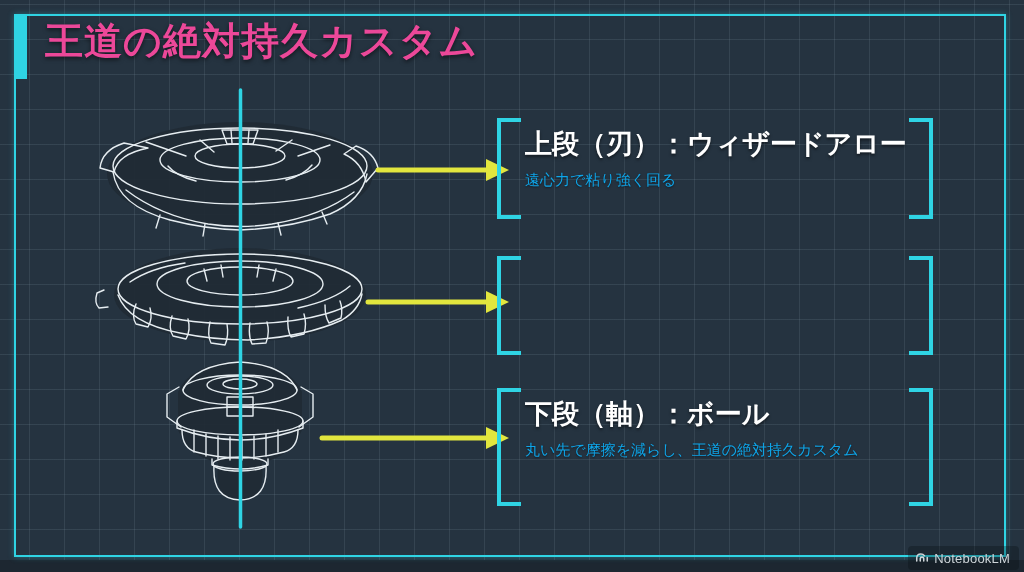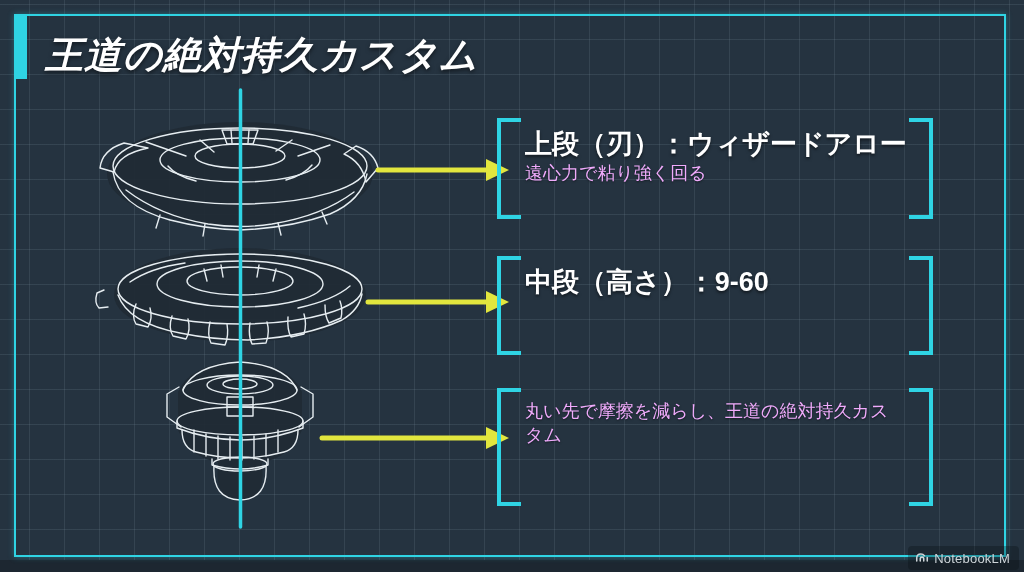--- a/index.html
+++ b/index.html
@@ -22,43 +22,43 @@
   .frame{
     position:absolute;left:14px;top:14px;width:992px;height:543px;
     border:2.5px solid #2fd4e4;box-sizing:border-box;
     box-shadow:0 0 6px rgba(47,212,228,0.35);
   }
   .title-accent{
     position:absolute;left:14px;top:16px;width:13px;height:63px;
     background:#2fd4e4;
   }
   .page-title{
-    position:absolute;left:45px;top:30px;
-    font-size:38px;font-weight:700;color:#ffffff;letter-spacing:1px;
-    text-shadow:0 2px 4px rgba(0,0,0,0.55);white-space:nowrap;font-style:italic;
+    position:absolute;left:45px;top:16px;
+    font-size:38px;font-weight:700;color:#ec4899;letter-spacing:1px;
+    text-shadow:0 2px 4px rgba(0,0,0,0.55);white-space:nowrap;
   }
   .diagram-svg{position:absolute;left:0;top:0;width:1024px;height:572px;}
 
   .callout{
     position:absolute;left:497px;width:436px;box-sizing:border-box;
     display:flex;flex-direction:column;justify-content:flex-start;
     padding:10px 30px 10px 28px;
   }
   .callout-1{top:118px;height:101px;}
   .callout-2{top:256px;height:99px;}
   .callout-3{top:388px;height:118px;}
   .bracket{position:absolute;top:0;bottom:0;width:24px;box-sizing:border-box;}
   .bracket.left{left:0;border:4px solid #2fd4e4;border-right:none;}
   .bracket.right{right:0;border:4px solid #2fd4e4;border-left:none;}
   .callout-heading{
     font-size:27px;font-weight:700;color:#ffffff;line-height:1.2;
     text-shadow:0 2px 3px rgba(0,0,0,0.5);white-space:nowrap;
   }
   .callout-desc{
-    margin-top:2px;font-size:18px;font-weight:400;color:#f0abfc;line-height:1.32;
+    margin-top:10px;font-size:15px;font-weight:400;color:#0ea5e9;line-height:1.32;
     text-shadow:0 1px 2px rgba(0,0,0,0.5);
   }
 
   .watermark{
     position:absolute;right:5px;bottom:2px;height:20px;
     display:flex;align-items:center;gap:5px;padding:2px 9px 2px 7px;
     background:rgba(8,14,18,0.30);border-radius:4px;
   }
   .watermark-label{font-size:13px;color:#ced4d8;font-weight:400;letter-spacing:0.2px;}
 </style>
@@ -148,26 +148,26 @@
 <div class="callout callout-1">
   <div class="bracket left"></div>
   <div class="bracket right"></div>
   <div class="callout-heading">上段（刃）：ウィザードアロー</div>
   <div class="callout-desc">遠心力で粘り強く回る</div>
 </div>
 
 <div class="callout callout-2">
   <div class="bracket left"></div>
   <div class="bracket right"></div>
-  <div class="callout-heading">中段（高さ）：9-60</div>
 </div>
 
 <div class="callout callout-3">
   <div class="bracket left"></div>
   <div class="bracket right"></div>
+  <div class="callout-heading">下段（軸）：ボール</div>
   <div class="callout-desc">丸い先で摩擦を減らし、王道の絶対持久カスタム</div>
 </div>
 
 <div class="watermark">
   <svg width="14" height="14" viewBox="0 0 24 24" fill="none" stroke="#ced4d8" stroke-width="2.6" stroke-linecap="round">
     <path d="M3,17 L3,12 Q3,5 10,5 Q14,5 16,8"></path>
     <path d="M9,17 L9,13 Q9,10.5 12,10.5 Q15,10.5 15,13 L15,17"></path>
     <path d="M21,17 L21,11"></path>
   </svg>
   <span class="watermark-label">NotebookLM</span>

